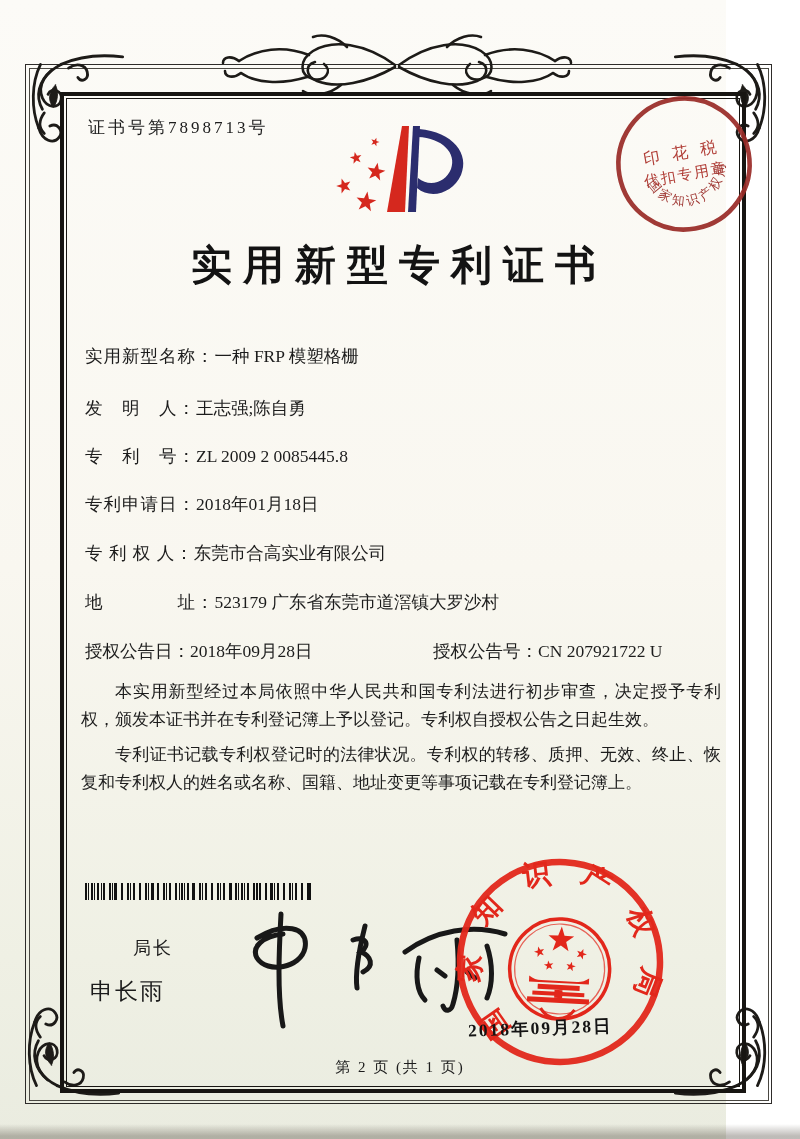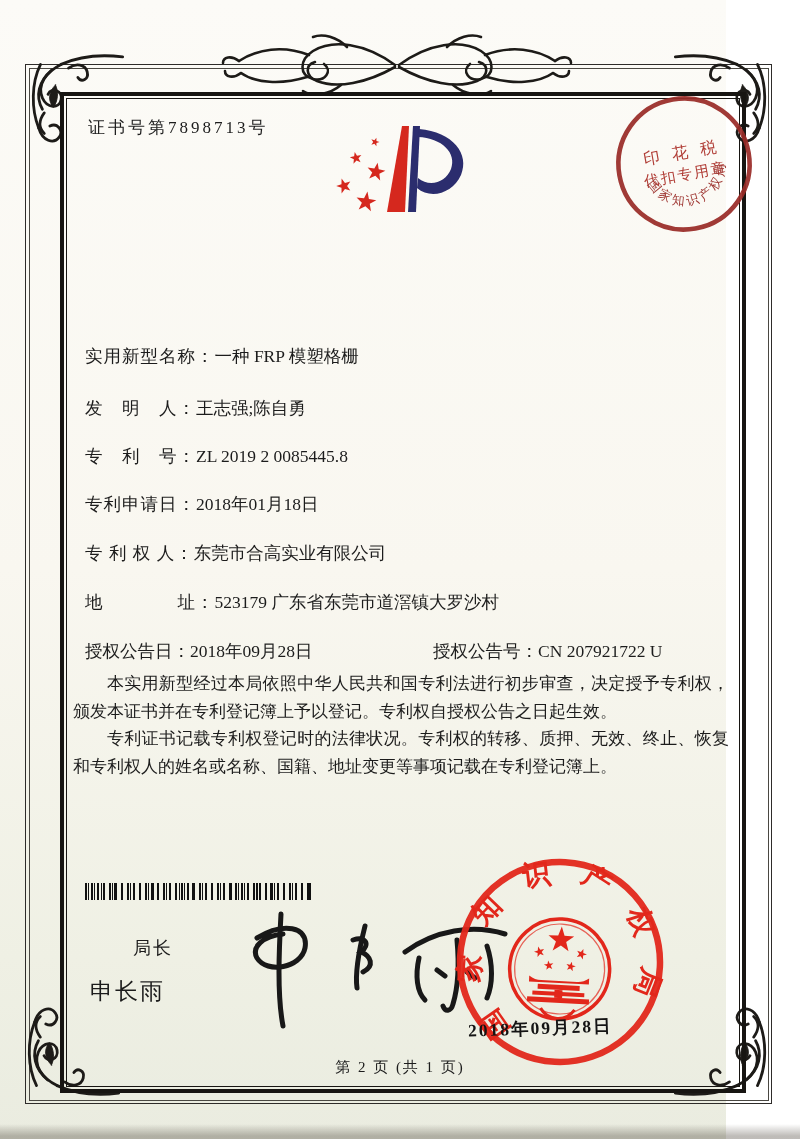--- a/index.html
+++ b/index.html
@@ -18,21 +18,21 @@
   .cert-no{left:88px;top:116px;font-size:17px;letter-spacing:3px;}
   .logo{left:318px;top:116px;}
   .title{left:60px;top:238px;width:678px;text-align:center;font-size:41px;font-weight:bold;
          letter-spacing:11px;color:#131313;}
   .fields{left:85px;top:338px;width:640px;font-size:17.5px;}
   .frow{position:absolute;left:0;white-space:nowrap;}
   .frow .lab{letter-spacing:1px;}
   .grant{left:85px;top:639px;width:640px;font-size:17.5px;}
   .grant .cell2{position:absolute;left:348px;top:0;white-space:nowrap;font-family:Liberation Serif, serif;}
   .paras{left:73px;top:670px;width:656px;font-size:17px;line-height:1.63;text-align:justify;}
-  .paras p{margin:0;text-indent:2em;}
+  .paras p{margin:8px;text-indent:2em;}
   .barcode{left:85px;top:883px;width:226px;height:17px;
     background:
       repeating-linear-gradient(90deg,#111 0 2px,transparent 2px 6px),
       repeating-linear-gradient(90deg,#111 0 1px,transparent 1px 9px),
       repeating-linear-gradient(90deg,transparent 0 3px,#111 3px 4px,transparent 4px 13px);}
   .dir-title{left:90px;top:936px;font-size:18px;letter-spacing:2px;margin-left:43px;}
   .dir-name{left:90px;top:976px;font-size:23px;letter-spacing:2px;}
   .signature{left:205px;top:900px;}
   .seal{left:452px;top:854px;transform:rotate(3deg);}
   .seal-date{left:468px;top:1016px;font-size:17.5px;font-weight:bold;letter-spacing:2px;
@@ -122,25 +122,26 @@
     <text font-size="14" letter-spacing="4" fill="#9a2c28">
       <textPath href="#stampOuterArc" startOffset="20%">北京市海淀区地方税务局</textPath>
     </text>
     <text x="82" y="76" text-anchor="middle" font-size="16" letter-spacing="4" fill="#ab2f28">印 花 税</text>
     <text x="82" y="97" text-anchor="middle" font-size="14.5" letter-spacing="2" fill="#ab2f28">代扣专用章</text>
     <text font-size="12.5" letter-spacing="3" fill="#9a2c28">
       <textPath href="#stampInnerArc" startOffset="10%">国家知识产权局</textPath>
     </text>
   </svg>
 
+  <div class="abs title">实用新型专利证书</div>
 
   <div class="abs fields">
     <div class="frow" style="top:6px"><span class="lab">实用新型名称：</span><span>一种 FRP 模塑格栅</span></div>
     <div class="frow" style="top:58px"><span class="lab">发　明　人：</span><span>王志强;陈自勇</span></div>
-    <div class="frow" style="top:106px"><span class="lab">专　利　号：</span><span>ZL 2019 2 0085445.8</span></div>
+    <div class="frow" style="top:106px"><span class="lab">专　利　号：</span><span>ZL 2009 2 0085445.8</span></div>
     <div class="frow" style="top:154px"><span class="lab">专利申请日：</span><span>2018年01月18日</span></div>
     <div class="frow" style="top:203px"><span class="lab">专 利 权 人：</span><span>东莞市合高实业有限公司</span></div>
     <div class="frow" style="top:252px"><span class="lab">地　　　　址：</span><span>523179 广东省东莞市道滘镇大罗沙村</span></div>
   </div>
 
   <div class="abs grant">
     <span>授权公告日：</span><span>2018年09月28日</span>
     <span class="cell2"><span>授权公告号：</span><span>CN 207921722 U</span></span>
   </div>
 

